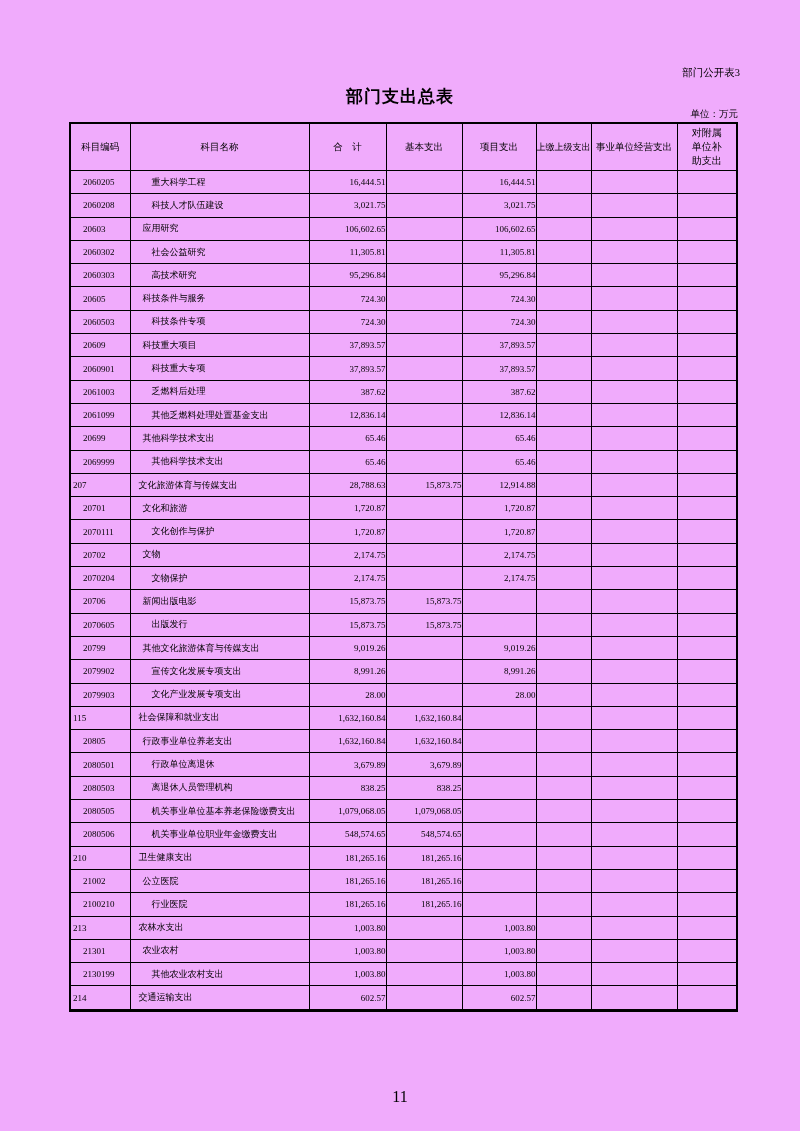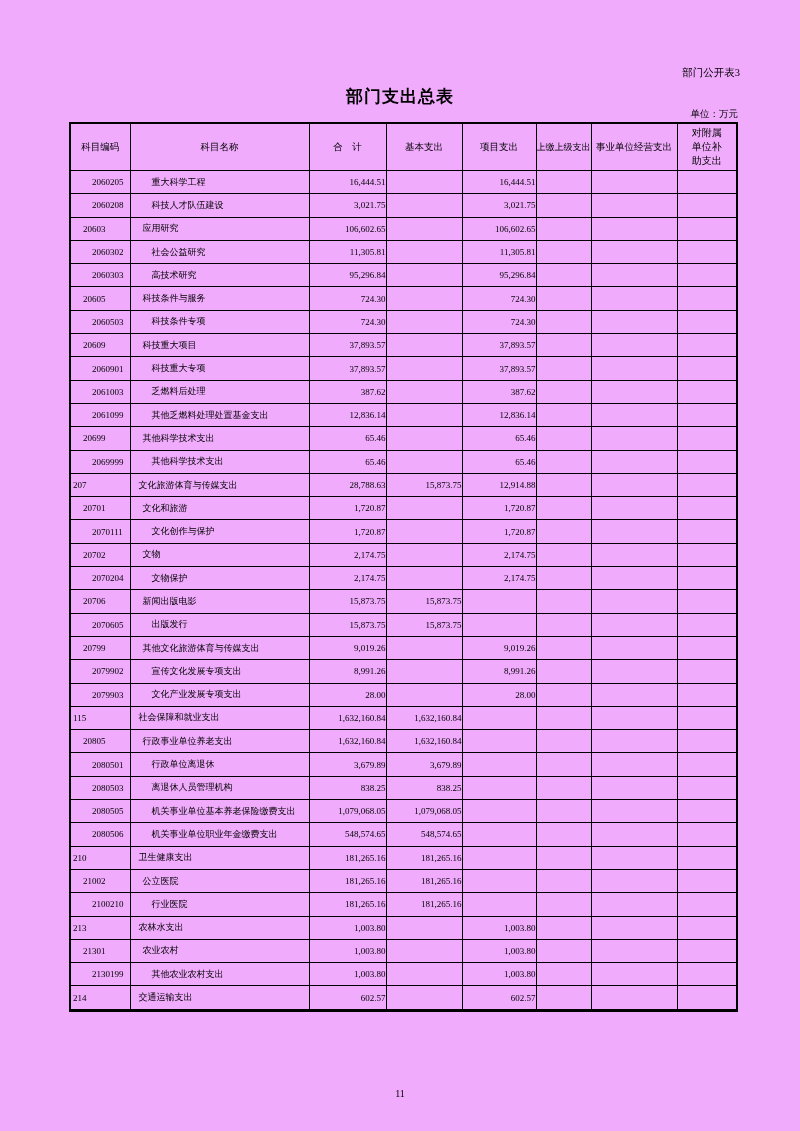--- a/index.html
+++ b/index.html
@@ -66,31 +66,31 @@
   }
   table.budget tbody td {
     height: 22.3px;
     font-size: 9px;
   }
   td.cell-code { text-align: left; }
   td.cell-name { text-align: left; font-size: 9.5px; }
   td.num { text-align: right; padding-right: 8px; }
   td.cell-code.l0 { padding-left: 2px; }
   td.cell-code.l1 { padding-left: 12px; }
-  td.cell-code.l2 { padding-left: 21px; margin-left: 45px; }
+  td.cell-code.l2 { padding-left: 12px; margin-left: 45px; }
   td.cell-name.l0 { padding-left: 8px; }
   td.cell-name.l1 { padding-left: 12px; }
   td.cell-name.l2 { padding-left: 21px; }
   .page-number {
     position: absolute;
     top: 1088px;
     left: 0;
     width: 100%;
     text-align: center;
-    font-size: 10px;
+    font-size: 16px;
   }
 </style>
 </head>
 <body>
 
 <div class="page">
 
   <div class="corner-label">部门公开表3</div>
 
   <div class="doc-title">部门支出总表</div>

